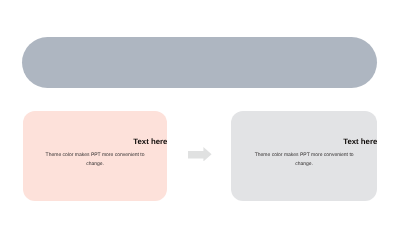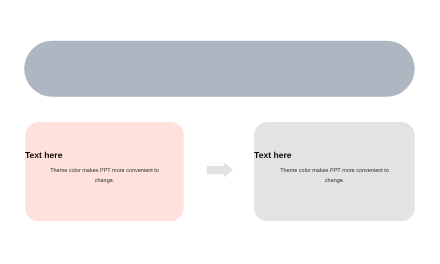--- a/index.html
+++ b/index.html
@@ -7,21 +7,21 @@
        font-family:"Liberation Sans","DejaVu Sans",sans-serif;
        -webkit-font-smoothing:antialiased;
        -moz-osx-font-smoothing:grayscale;
        text-rendering:geometricPrecision;}
   .slide{position:relative;width:400px;height:225px;background:#ffffff;}
   .banner{position:absolute;left:22px;top:37px;width:355px;height:51px;
           border-radius:25.5px;background:#aeb6c1;}
   .card{position:absolute;top:110.6px;height:90.7px;border-radius:12px;}
   .card-left{left:22.7px;width:144.7px;background:#fde1da;}
   .card-right{left:231px;width:146.3px;background:#e2e3e5;}
-  .title{position:absolute;left:0;right:0;top:26px;text-align:left;
+  .title{position:absolute;left:0;right:0;top:26px;text-align:right;
          font-size:7.8px;font-weight:bold;color:#100c0a;white-space:nowrap;}
   .body{position:absolute;left:50%;transform:translateX(-50%);width:101px;
         top:40.6px;text-align:center;font-size:5px;color:#333030;
         line-height:9.1px;font-weight:normal;}
   .arrow{position:absolute;left:188px;top:146.9px;display:block;}
 </style>
 </head>
 <body>
 
 <div class="slide">

